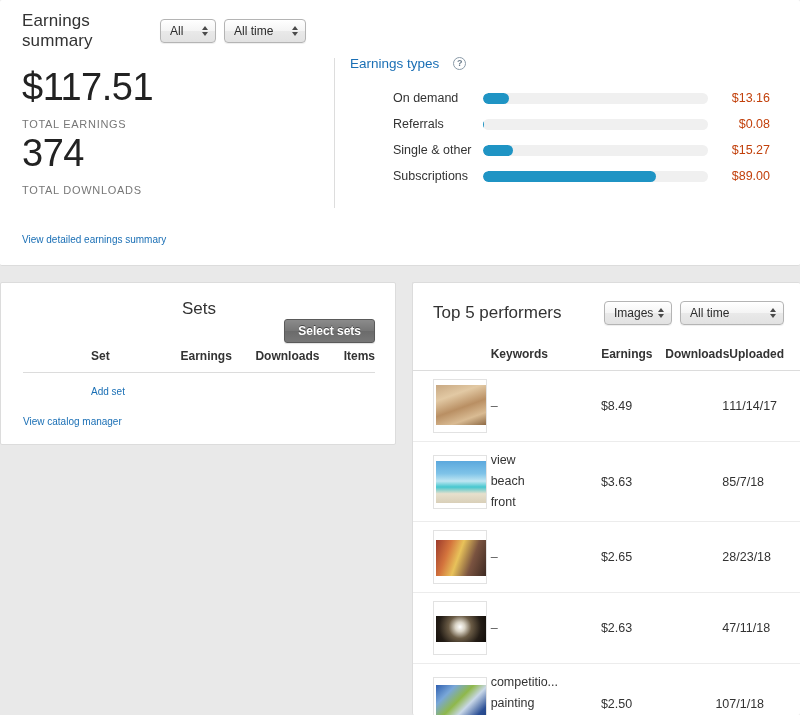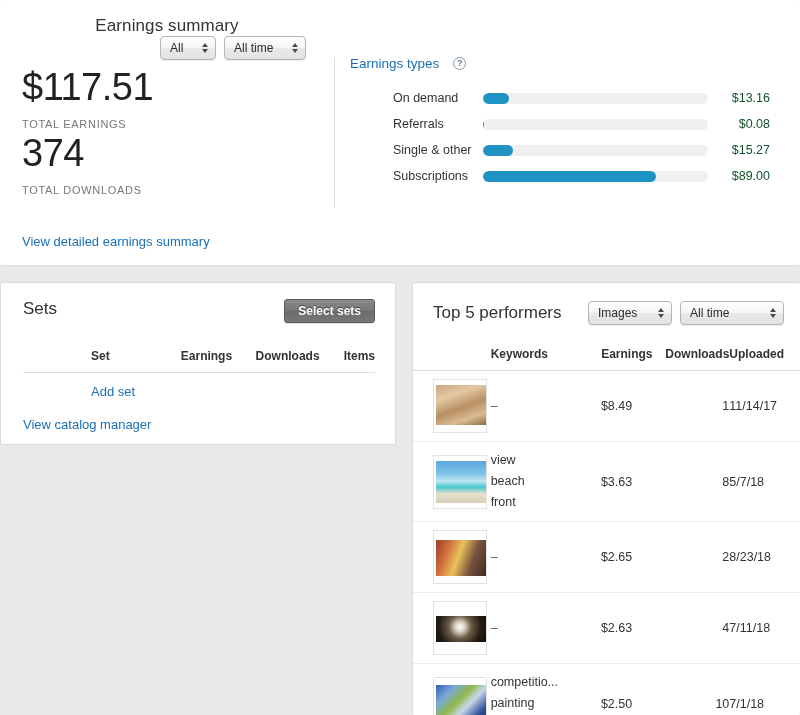--- a/index.html
+++ b/index.html
@@ -43,21 +43,20 @@
   .summary-left {
     width: 404px;
     padding: 16px 22px 0 22px;
     position: relative;
   }
 
   .summary-head {
     display: flex;
     align-items: center;
     height: 30px;
-    flex-direction: column;
   }
 
   .summary-title {
     font-size: 17px;
     color: #333;
     font-weight: normal;
     letter-spacing: 0.1px;
   }
 
   .head-selects {
@@ -119,21 +118,21 @@
     color: #777;
     letter-spacing: 0.7px;
     margin-top: 12px;
   }
 
   .stat-block-2 { margin-top: 4px; }
 
   .link {
     color: #1a6fb5;
     text-decoration: none;
-    font-size: 13px;
+    font-size: 10px;
     cursor: pointer;
   }
 
   .detail-link { position: absolute; left: 22px; top: 234px; }
 
   
   .summary-right {
     flex: 1;
     position: relative;
     padding: 56px 30px 0 16px;
@@ -192,36 +191,37 @@
   }
   .type-fill {
     height: 100%;
     background: #1f94c4;
     border-radius: 6px;
   }
   .type-amount {
     width: 62px;
     text-align: right;
     font-size: 12.5px;
-    color: #14532d;
+    color: #c2410c;
   }
 
   
   .sets-panel {
     position: absolute;
     left: 0px;
     top: 282px;
     width: 396px;
     height: 163px;
     padding: 16px 20px 0 22px;
   }
   .sets-head {
     display: flex;
-    align-items: flex-start;
+    align-items: center;
     height: 28px;
+    flex-direction: column;
   }
   .sets-title {
     font-size: 17px;
     font-weight: normal;
     color: #333;
   }
   .btn-dark {
     margin-left: auto;
     height: 24px;
     padding: 0 13px;
@@ -277,21 +277,21 @@
   .top-title {
     font-size: 17px;
     font-weight: normal;
     color: #333;
   }
   .top-selects {
     margin-left: auto;
     display: flex;
     gap: 8px;
   }
-  .sel-images { width: 84px; }
+  .sel-images { width: 68px; }
   .sel-alltime2 { width: 104px; }
 
   .perf-table { width: 100%; border-collapse: collapse; margin-top: 20px; }
   .perf-table th {
     font-size: 12px;
     font-weight: bold;
     color: #333;
     padding: 0 0 9px 0;
     border-bottom: 1px solid #dcdcdc;
   }

